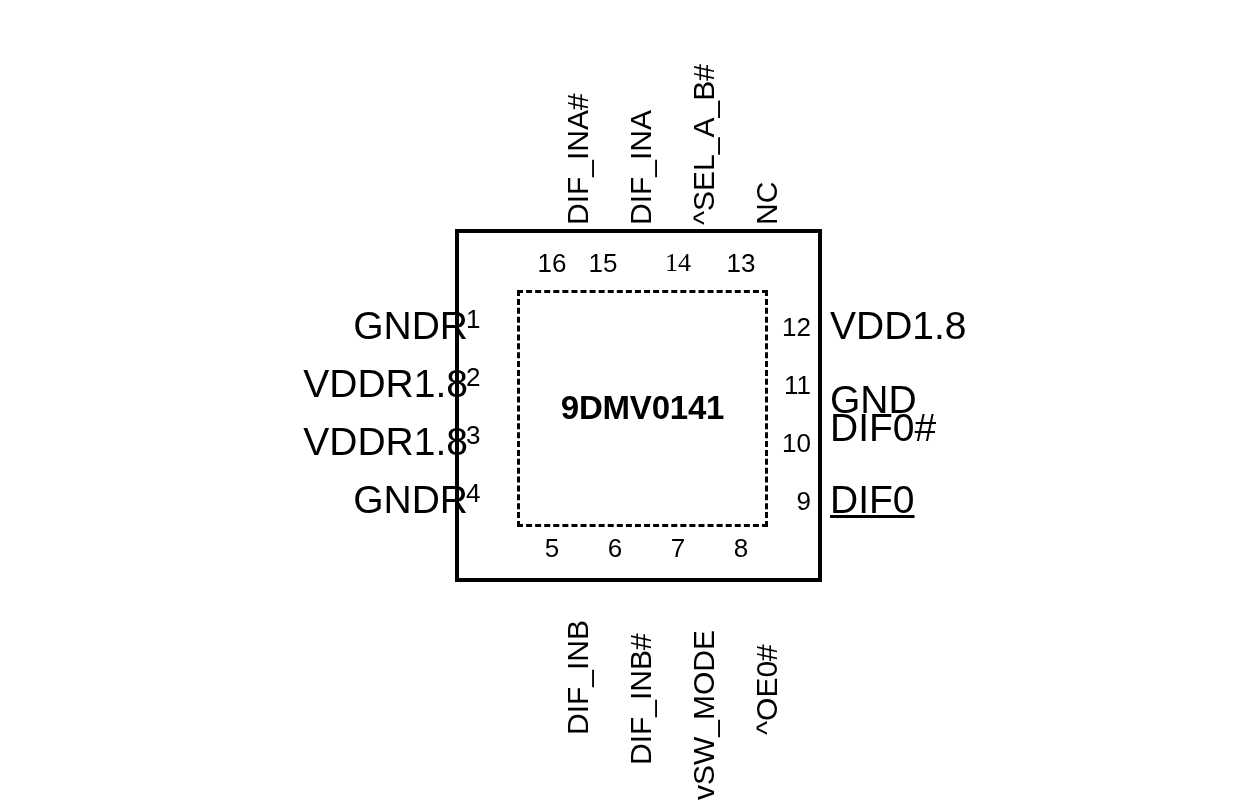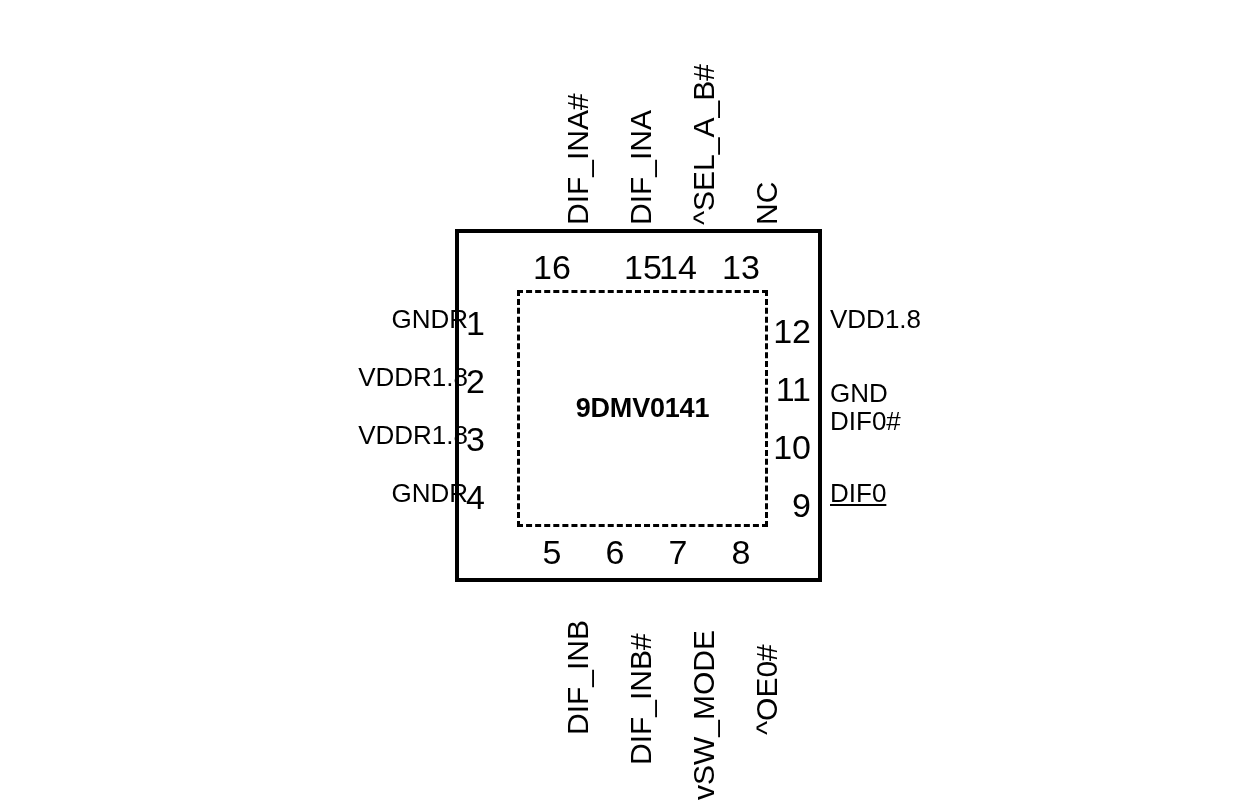--- a/index.html
+++ b/index.html
@@ -50,30 +50,30 @@
   }
 
   .chip-part-number {
     position: absolute;
     left: 517px;
     top: 385px;
     width: 251px;
     height: 46px;
     line-height: 46px;
     text-align: center;
-    font-size: 27px;
+    font-size: 33px;
     font-weight: bold;
     letter-spacing: -0.2px;
     white-space: nowrap;
   }
 
   
   .pin-num {
     position: absolute;
-    font-size: 34px;
+    font-size: 26px;
     line-height: 1;
     white-space: nowrap;
   }
   .pin-num.top,
   .pin-num.bottom {
     width: 54px;
     text-align: center;
   }
   .pin-num.left {
     width: 40px;
@@ -81,21 +81,21 @@
   }
   .pin-num.right {
     width: 46px;
     text-align: right;
     margin-top: 8px;
   }
 
   
   .pin-label-h {
     position: absolute;
-    font-size: 26px;
+    font-size: 39px;
     line-height: 1;
     white-space: nowrap;
   }
   .pin-label-h.left {
     width: 230px;
     text-align: right;
     right: 788px;
   }
   .pin-label-h.right {
     left: 830px;
@@ -126,24 +126,24 @@
 
   <div class="chip-body"></div>
 
   <div class="chip-die"></div>
 
   <div class="chip-part-number">9DMV0141</div>
 
   <div class="pin-num top" style="left:525px; top:250px;">16</div>
   <div class="pin-label-v top" style="left:563px; top:225px;">DIF_INA#</div>
 
-  <div class="pin-num top" style="left:616px; top:250px;">15</div>
+  <div class="pin-num top" style="left:576px; top:250px;">15</div>
   <div class="pin-label-v top" style="left:626px; top:225px;">DIF_INA</div>
 
-  <div class="pin-num top" style="left:651px; top:250px;">14</div>
+  <div class="pin-num top" style="left:651px; top:250px;font-family:Liberation Serif, serif;">14</div>
   <div class="pin-label-v top" style="left:689px; top:225px;">^SEL_A_B#</div>
 
   <div class="pin-num top" style="left:714px; top:250px;text-align:center;">13</div>
   <div class="pin-label-v top" style="left:752px; top:225px;">NC</div>
 
   <div class="pin-num left" style="left:466px; top:306px;">1</div>
   <div class="pin-label-h left" style="top:306px;">GNDR</div>
 
   <div class="pin-num left" style="left:466px; top:364px;">2</div>
   <div class="pin-label-h left" style="top:364px;">VDDR1.8</div>

